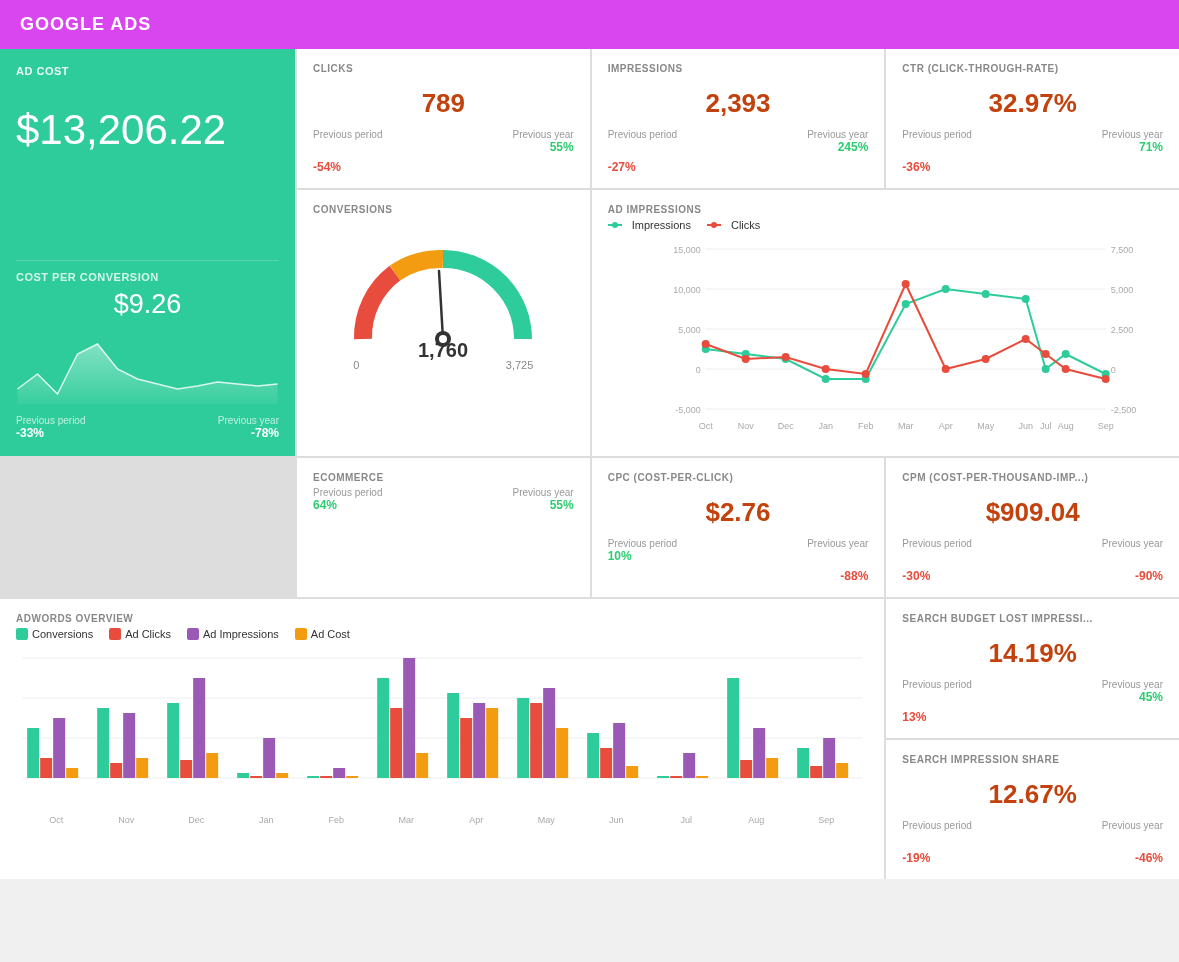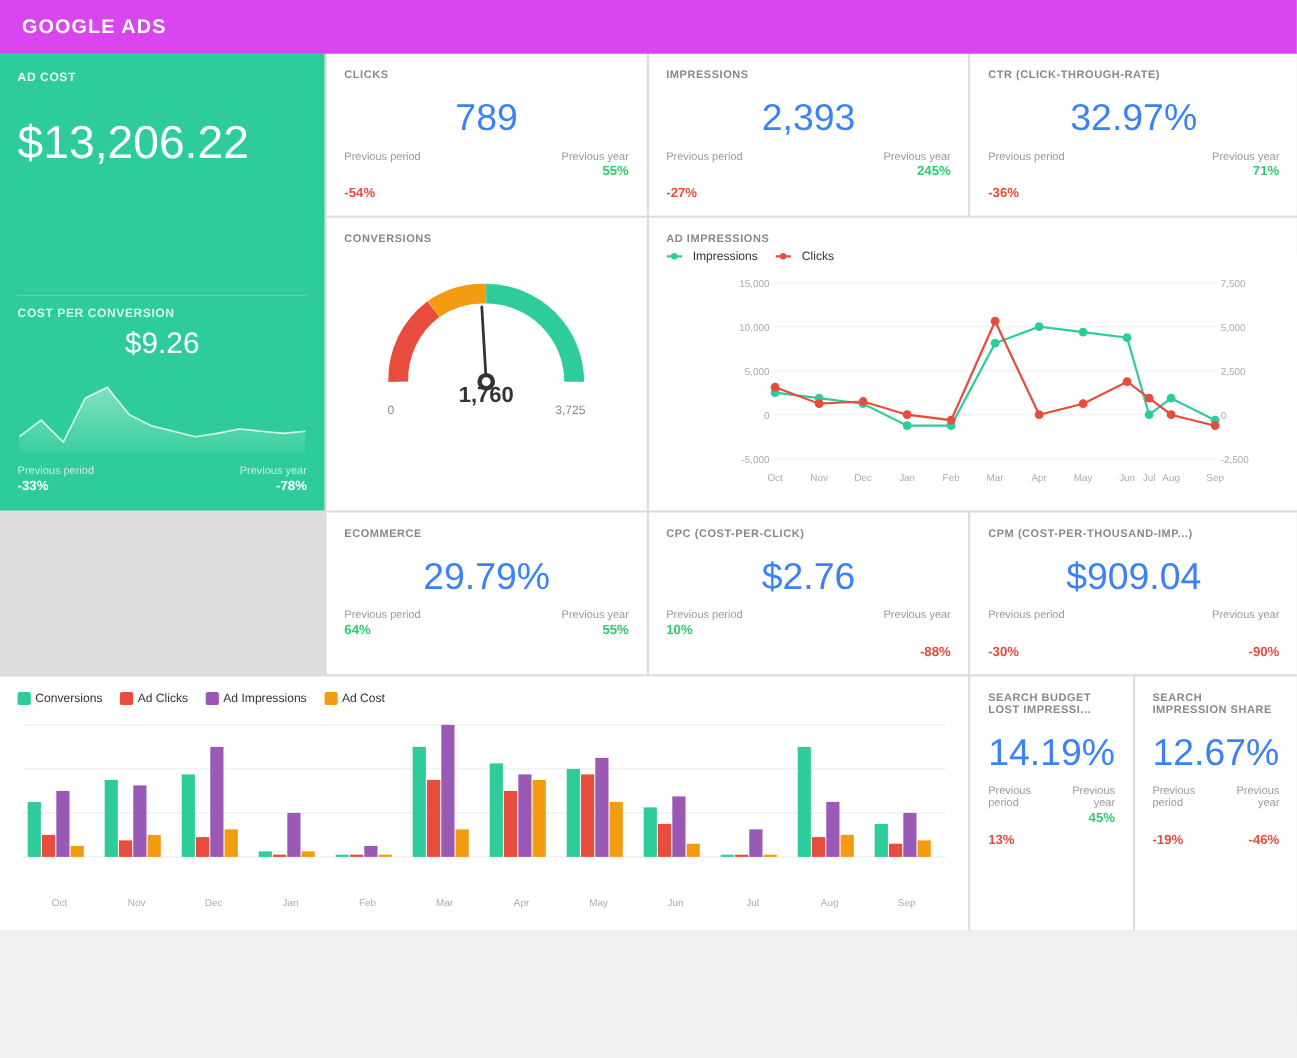--- a/index.html
+++ b/index.html
@@ -29,23 +29,23 @@
 
     .card-label {
       font-size: 10px;
       font-weight: bold;
       color: #888;
       letter-spacing: 0.5px;
       margin-bottom: 4px;
     }
 
     .card-value {
-      font-size: 34px;
-      font-weight: 400;
-      color: #3b82f6;
+      font-size: 26px;
+      font-weight: 700;
+      color: #c2410c;
       text-align: center;
       padding: 10px 0 6px;
     }
 
     .period-row {
       display: flex;
       justify-content: space-between;
       margin-top: 4px;
     }
 
@@ -349,21 +349,20 @@
       <text x="340" y="190" text-anchor="middle" font-size="9" fill="#aaa">May</text>
       <text x="380" y="190" text-anchor="middle" font-size="9" fill="#aaa">Jun</text>
       <text x="400" y="190" text-anchor="middle" font-size="9" fill="#aaa">Jul</text>
       <text x="420" y="190" text-anchor="middle" font-size="9" fill="#aaa">Aug</text>
       <text x="460" y="190" text-anchor="middle" font-size="9" fill="#aaa">Sep</text>
     </svg>
   </div>
 
   <div class="card" style="grid-column:2/3; grid-row:3/4;">
     <div class="card-label">ECOMMERCE</div>
-    <div class="card-value">29.79%</div>
     <div class="period-row">
       <div>
         <div class="period-label">Previous period</div>
         <div class="period-value positive">64%</div>
       </div>
       <div style="text-align:right">
         <div class="period-label">Previous year</div>
         <div class="period-value positive">55%</div>
       </div>
     </div>
@@ -393,20 +392,21 @@
         <div class="period-value negative">-30%</div>
       </div>
       <div style="text-align:right">
         <div class="period-label">Previous year</div>
         <div class="period-value negative">-90%</div>
       </div>
     </div>
   </div>
 
   <div class="card adwords-overview">
+    <div class="card-label">ADWORDS OVERVIEW</div>
     <div class="legend">
       <div class="legend-item">
         <div class="legend-dot" style="background:#2ecc9a;"></div>
         <span>Conversions</span>
       </div>
       <div class="legend-item">
         <div class="legend-dot" style="background:#e74c3c;"></div>
         <span>Ad Clicks</span>
       </div>
       <div class="legend-item">
@@ -494,21 +494,21 @@
       <text x="384" y="175" text-anchor="middle" font-size="9" fill="#aaa">Mar</text>
       <text x="454" y="175" text-anchor="middle" font-size="9" fill="#aaa">Apr</text>
       <text x="524" y="175" text-anchor="middle" font-size="9" fill="#aaa">May</text>
       <text x="594" y="175" text-anchor="middle" font-size="9" fill="#aaa">Jun</text>
       <text x="664" y="175" text-anchor="middle" font-size="9" fill="#aaa">Jul</text>
       <text x="734" y="175" text-anchor="middle" font-size="9" fill="#aaa">Aug</text>
       <text x="804" y="175" text-anchor="middle" font-size="9" fill="#aaa">Sep</text>
     </svg>
   </div>
 
-  <div style="grid-column:4/5; grid-row:4/5; display:flex; flex-direction:row; gap:2px; background:#ddd;">
+  <div style="grid-column:4/5; grid-row:4/5; display:flex; flex-direction:column; gap:2px; background:#ddd;">
 
     <div class="card" style="flex:1;">
       <div class="card-label">SEARCH BUDGET LOST IMPRESSI...</div>
       <div class="card-value">14.19%</div>
       <div class="period-row">
         <div>
           <div class="period-label">Previous period</div>
           <div class="period-value negative">13%</div>
         </div>
         <div style="text-align:right">

